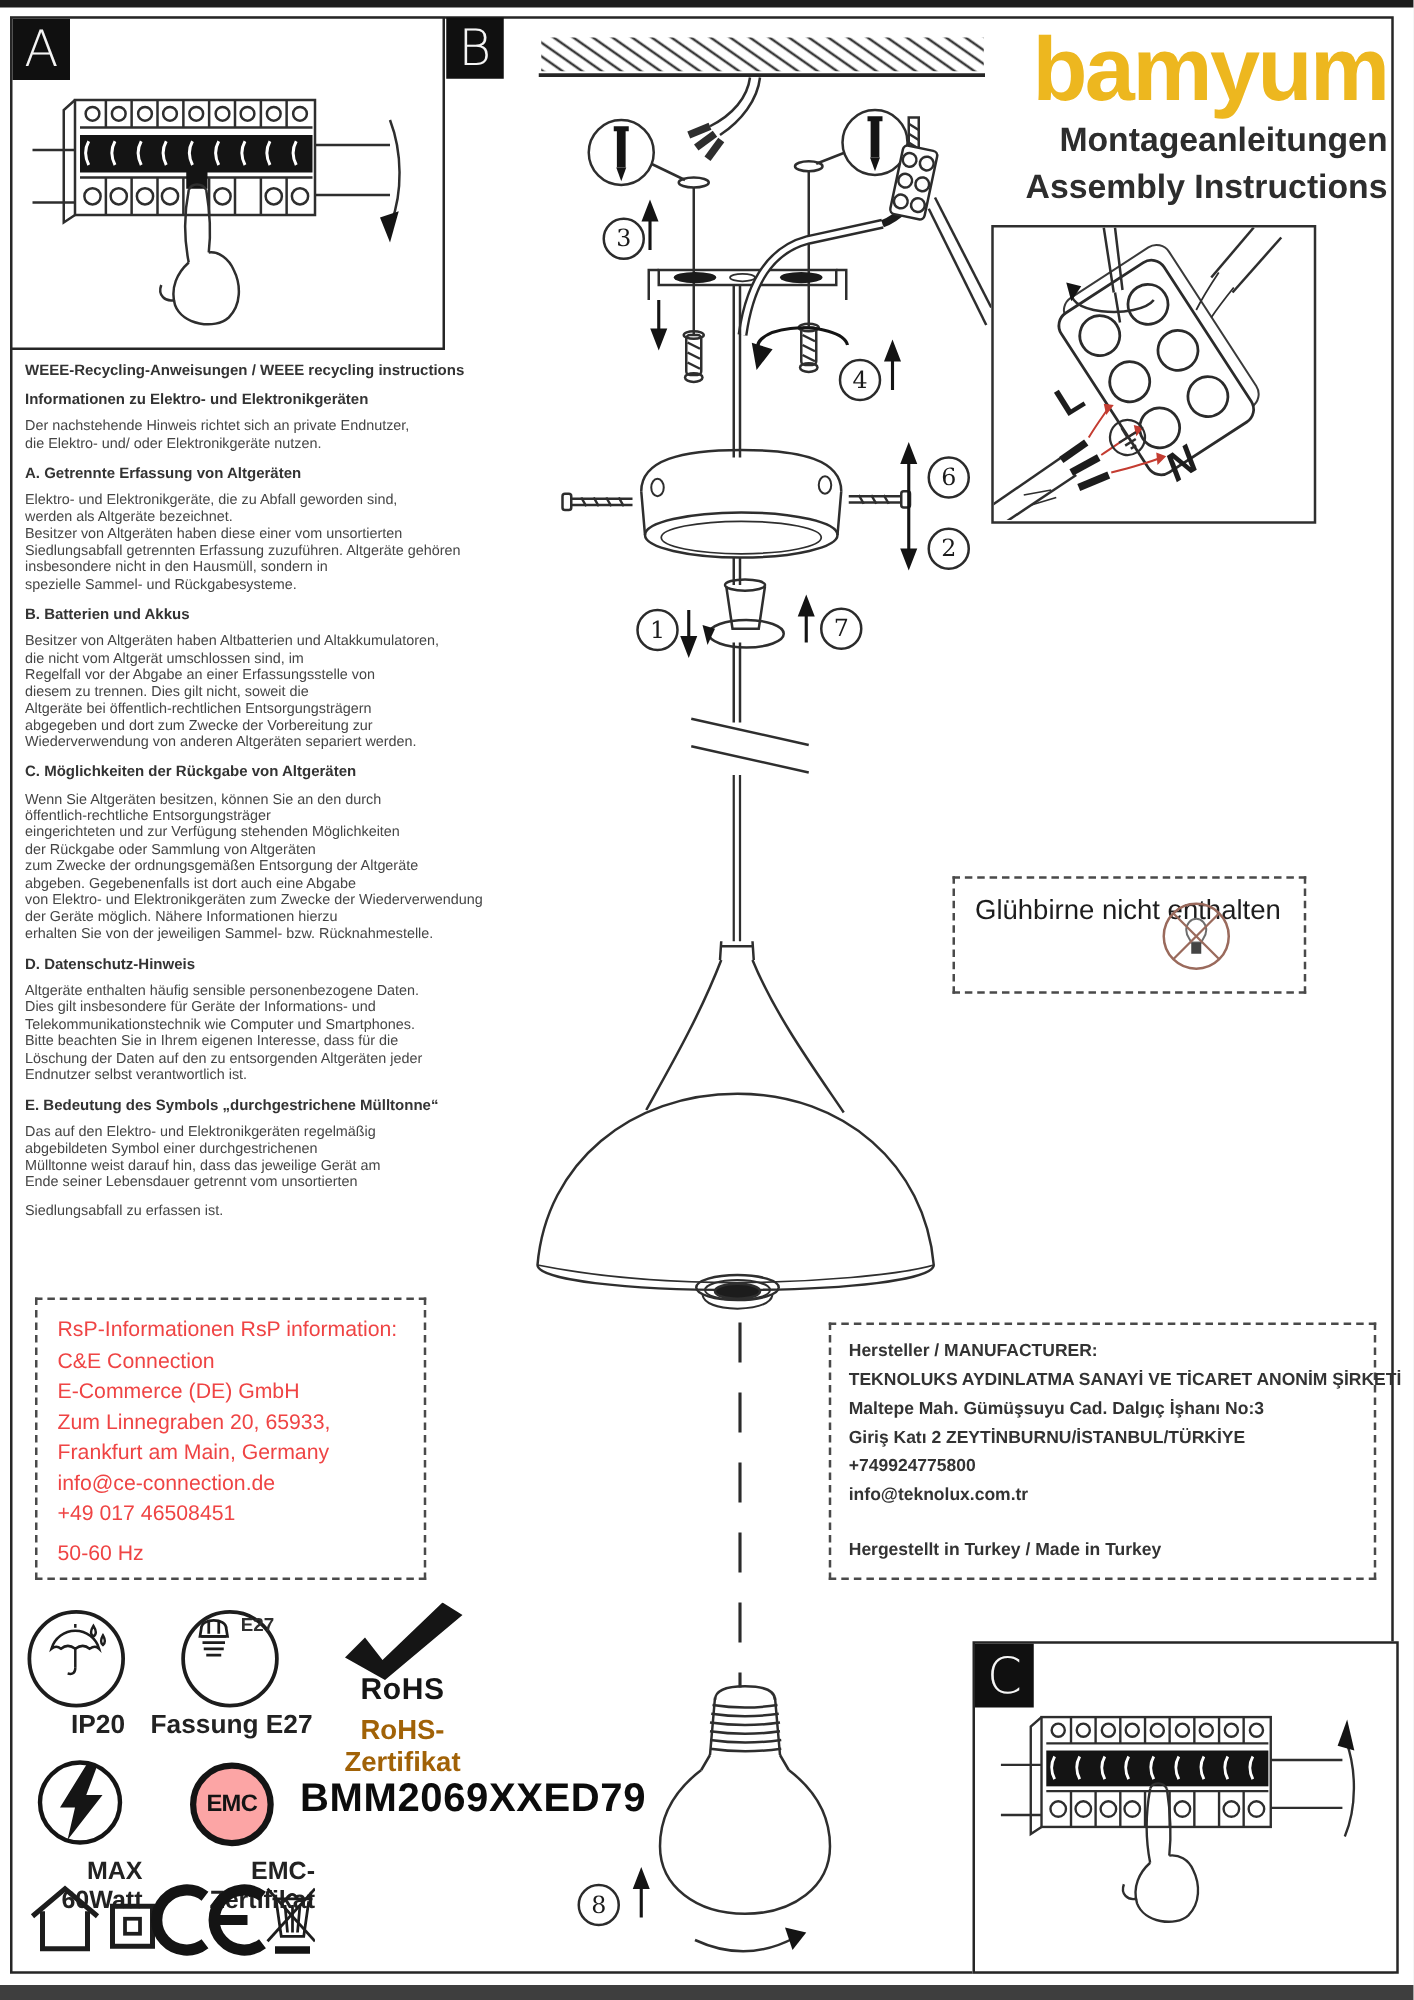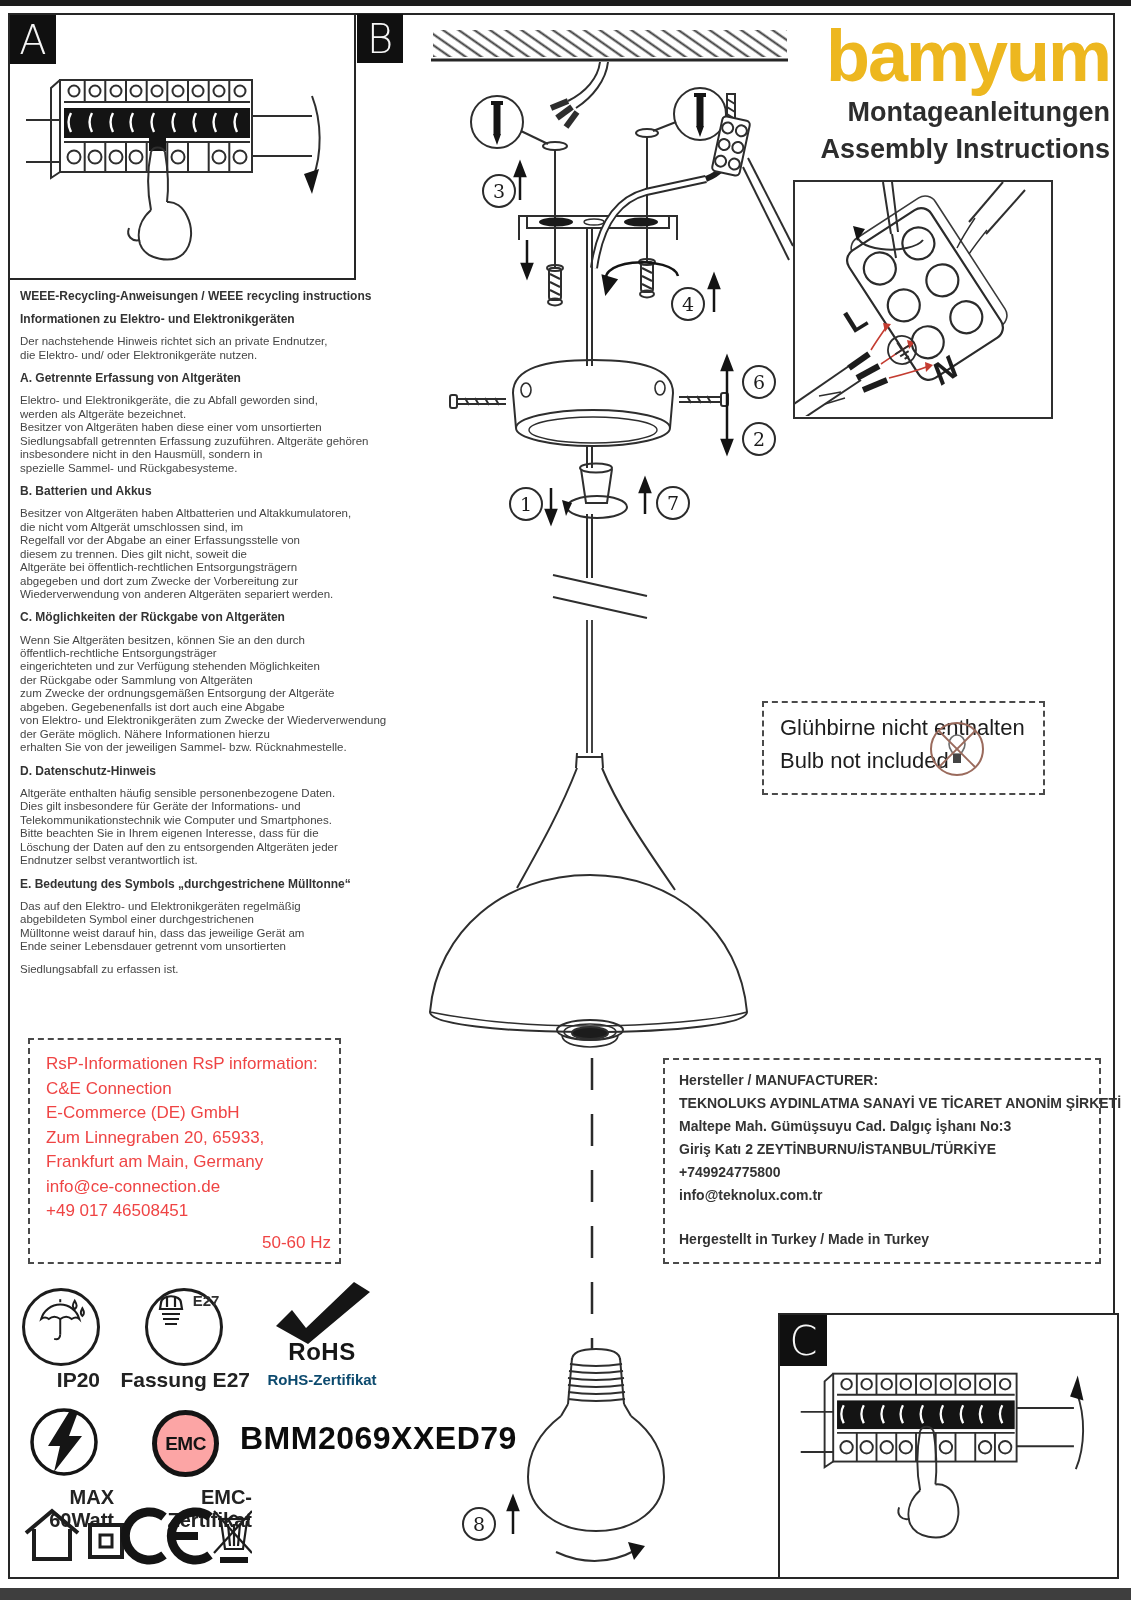--- a/index.html
+++ b/index.html
@@ -18,40 +18,40 @@
   .tabC{left:780px;top:1315px;width:47px;height:51px;}
   .brand{left:700px;top:20px;width:410px;text-align:right;}
   .brand .logo{font-size:72px;font-weight:800;letter-spacing:-2px;line-height:1;}
   .brand .sub{font-size:27px;font-weight:700;color:#2d2d2d;line-height:1.22;margin-top:4px;}
   .weee{left:20px;top:289px;width:424px;color:#3d3d3d;}
   .weee h4{margin:0 0 9px;font-size:12px;line-height:1.18;font-weight:700;color:#333;}
   .weee p{margin:0 0 9px;font-size:11.5px;line-height:1.17;white-space:pre-line;font-weight:500;color:#454545;}
   .dashedbox{border:2.5px dashed #4a4a4a;box-sizing:border-box;background:#fff;}
   .rsp{left:28px;top:1038px;width:313px;height:226px;padding:12px 8px 0 16px;}
   .rsp div{font-size:17px;font-weight:400;color:#ef4444;line-height:24.5px;}
-  .rsp div:last-child{margin-top:7px;text-align:right;}
+  .rsp div:last-child{margin-top:7px;}
   .manu{left:663px;top:1058px;width:438px;height:206px;padding:9px 6px 0 14px;}
   .manu div{font-size:14px;font-weight:700;color:#333;line-height:23px;white-space:nowrap;}
   .manu .madein{margin-top:21px;}
   .bulbnote{left:762px;top:701px;width:283px;height:94px;padding:8px 0 0 16px;}
   .bulbnote div{font-size:22px;font-weight:500;color:#1d1d1d;line-height:33px;}
   .step{width:30px;height:30px;border:2px solid #2b2b2b;border-radius:50%;background:#fff;
     display:flex;align-items:center;justify-content:center;
     font-family:"DejaVu Serif",serif;font-size:19px;color:#1b1b1b;}
   .inset{left:793px;top:180px;width:260px;height:239px;border:2.5px solid #2f2f2f;box-sizing:border-box;background:#fff;}
   .certlabel{font-weight:700;color:#222;text-align:right;}
   .circ-icon{border:3px solid #1d1d1d;border-radius:50%;background:#fff;box-sizing:border-box;
     display:flex;align-items:flex-start;justify-content:center;flex-direction:row;}
   .emcring{left:152px;top:1410px;width:67px;height:67px;border:5.5px solid #141414;border-radius:50%;
     box-sizing:border-box;display:flex;align-items:center;justify-content:center;
     font-size:19px;font-weight:800;color:#141414;background:#fca5a5;letter-spacing:-0.5px;}
   .code{left:240px;top:1420px;font-size:32px;font-weight:800;color:#0c0c0c;letter-spacing:0.5px;}
   .rohswrap{left:262px;top:1282px;width:120px;text-align:center;}
   .rohstext{font-size:24px;font-weight:800;color:#161616;letter-spacing:0.5px;margin-top:-6px;}
-  .rohscert{font-size:15px;font-weight:700;color:#0c4a6e;margin-top:5px;}
+  .rohscert{font-size:22px;font-weight:700;color:#a16207;margin-top:5px;}
   svg{display:block;}
   .ln{stroke:#2e2e2e;fill:none;stroke-width:2;}
 </style>
 </head>
 <body>
 
 <div id="page">
 
   <div class="abs topbar"></div>
   <div class="abs pageborder"></div>
@@ -420,21 +420,20 @@
           <line x1="102" y1="172.5" x2="112" y2="172.5"></line>
           <line x1="104.5" y1="177" x2="109.5" y2="177"></line>
         </g>
         <text x="146" y="204" transform="rotate(-32 146 204)" font-family="Liberation Sans,sans-serif" font-size="32" font-weight="700" font-style="italic" fill="#1d1d1d">N</text>
       </g>
     </svg>
   </div>
 
   <div class="abs dashedbox bulbnote">
     <div>Glühbirne nicht enthalten</div>
-    <div>Bulb not included</div>
   </div>
   <svg class="abs" style="left:928px;top:720px" width="58" height="58" viewBox="0 0 58 58">
     <circle cx="29" cy="29" r="26" fill="none" stroke="#9A6A5C" stroke-width="2"></circle>
     <g fill="none" stroke="#6d6d6d" stroke-width="1.6">
       <path d="M21 24 a8 9 0 0 1 16 0 c0 5 -3 7 -4 10 h-8 c-1 -3 -4 -5 -4 -10z"></path>
       <rect x="25" y="34" width="8" height="9" fill="#444" stroke="none"></rect>
     </g>
     <line x1="11" y1="11" x2="47" y2="47" stroke="#9A6A5C" stroke-width="1.8"></line>
     <line x1="47" y1="11" x2="11" y2="47" stroke="#9A6A5C" stroke-width="1.8"></line>
   </svg>

